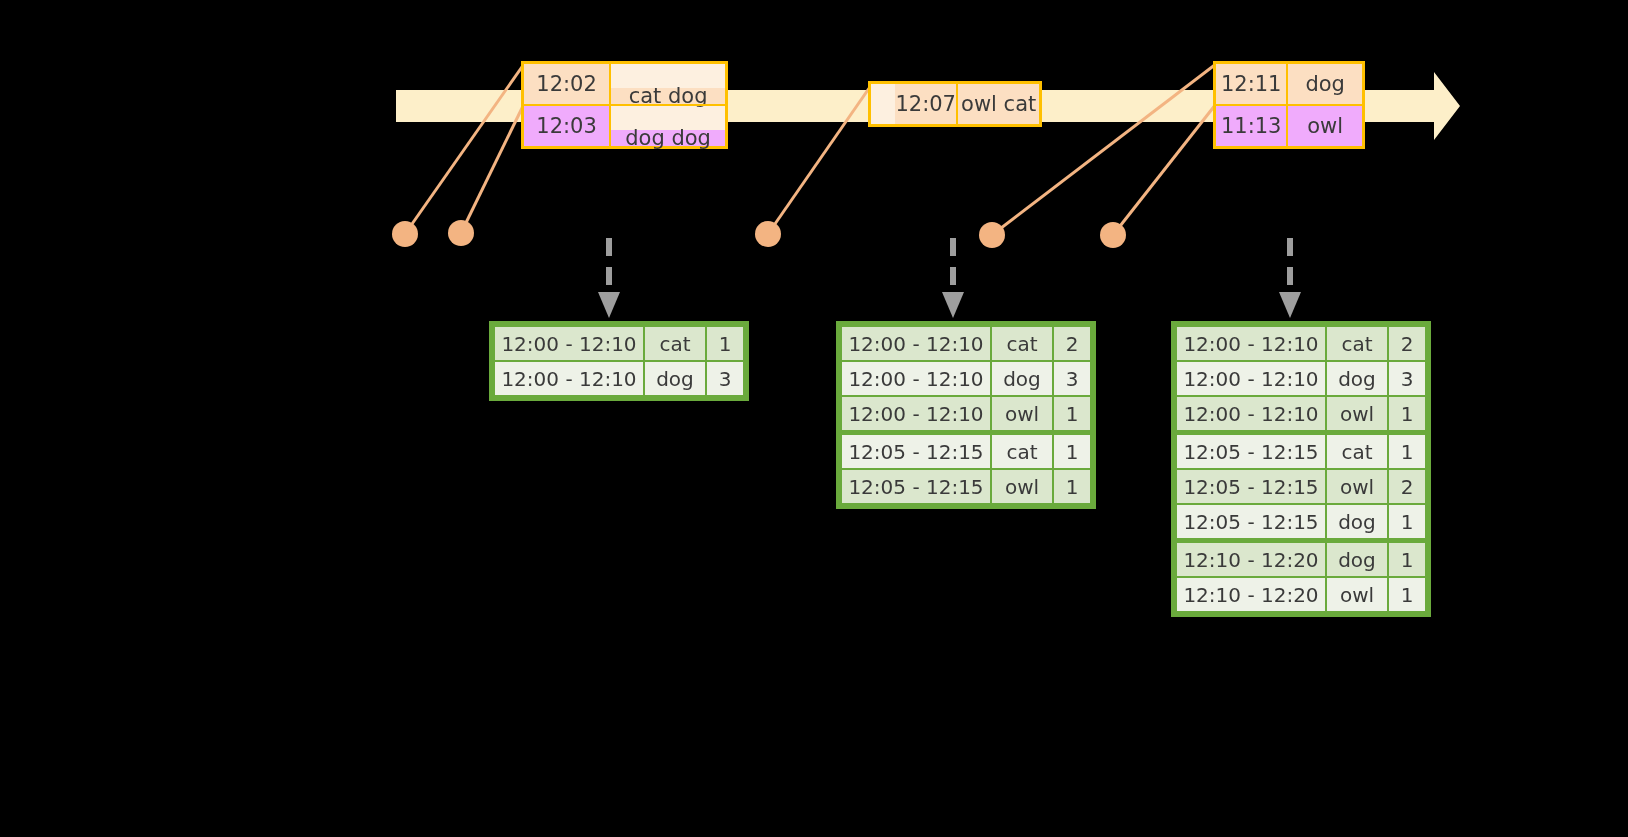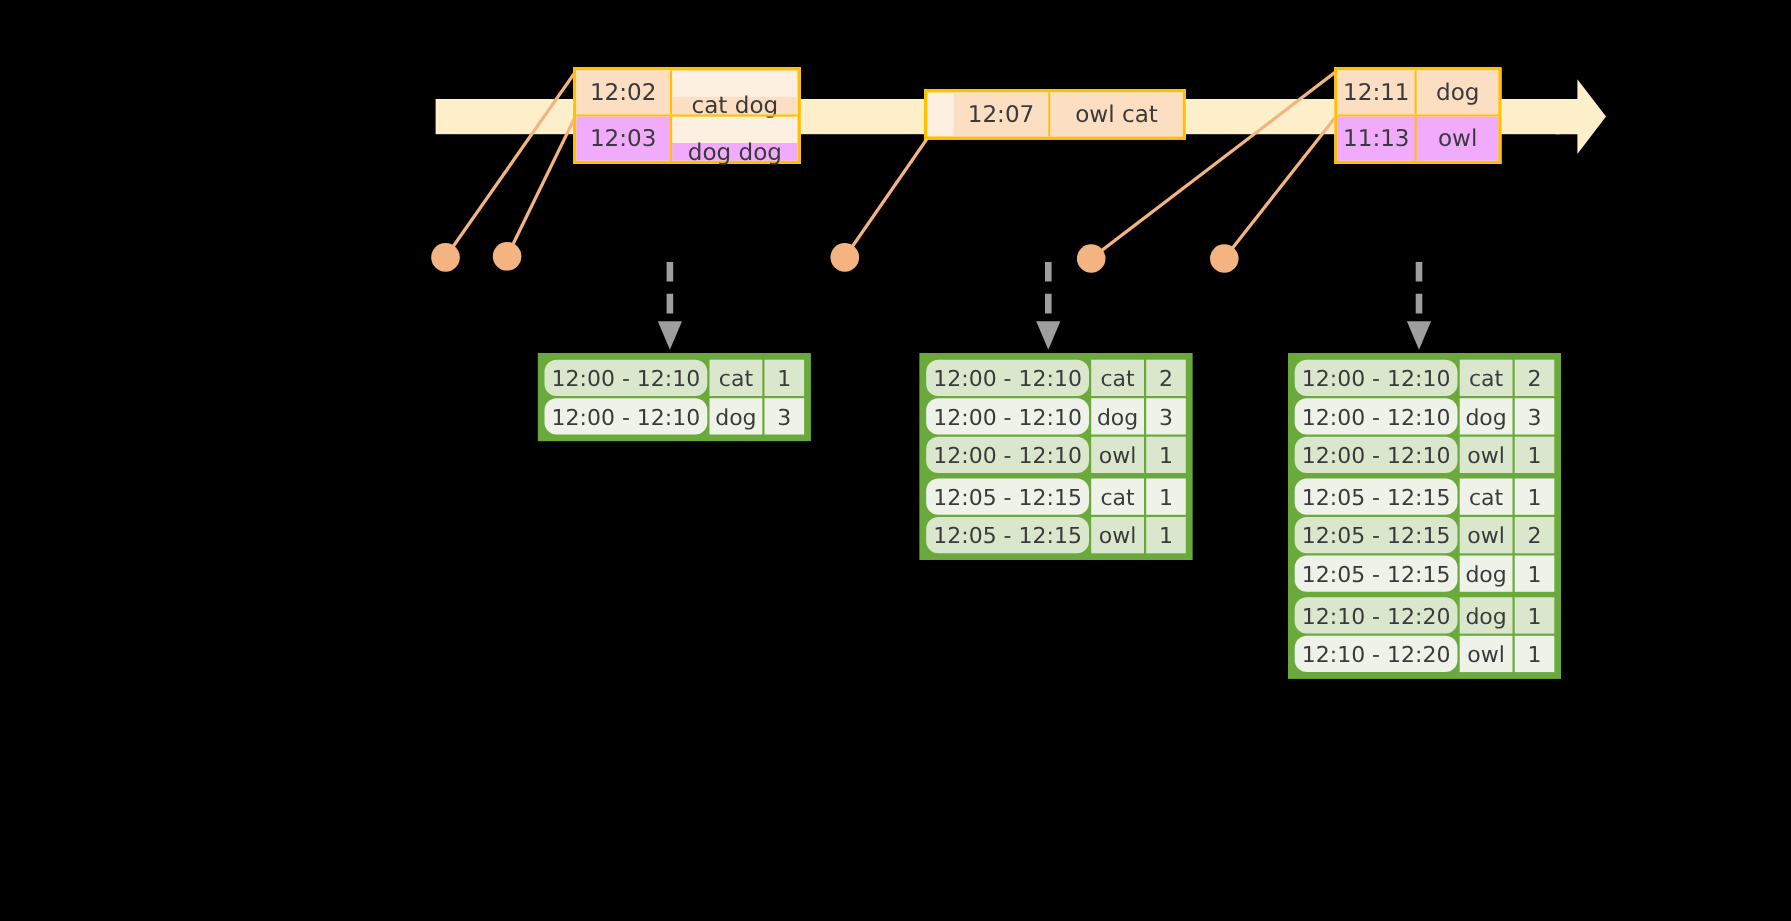--- a/index.html
+++ b/index.html
@@ -65,21 +65,21 @@
     font-size: 21px;
     color: #3a3a3a;
     box-sizing: border-box;
     white-space: nowrap;
   }
   .event-cell.time { width: 88px; border-right: 2px solid #ffc000; }
   .event-cell.payload { flex: 1 1 auto; }
 
   #event-box-1 { left: 521px; top: 61px; width: 207px; }
   #event-box-1 .event-cell.payload { width: 115px; margin-top: 24px; }
-  #event-box-2 { left: 840px; top: 81px; width: 238px; padding-left: 24px; }
+  #event-box-2 { left: 868px; top: 81px; width: 174px; padding-left: 24px; }
   #event-box-2 .event-cell.payload { width: 113px; }
   #event-box-3 { left: 1213px; top: 61px; width: 152px; }
   #event-box-3 .event-cell.payload { width: 90px; }
 
   
   .connector-layer {
     position: absolute;
     left: 0; top: 0;
     width: 1628px; height: 837px;
     pointer-events: none;
@@ -114,22 +114,22 @@
     display: flex;
     align-items: center;
     justify-content: center;
     font-size: 20px;
     color: #3a3a3a;
     box-sizing: border-box;
     white-space: nowrap;
   }
   .result-row.shade-dark .result-cell { background: #dbe7cd; }
   .result-row.shade-light .result-cell { background: #eef2e8; }
-  .result-cell.window { width: 148px; border-radius: 11px; }
-  .result-cell.key    { width: 48px; }
+  .result-cell.window { width: 148px; }
+  .result-cell.key    { width: 60px; }
   .result-cell.count  { width: 36px; }
 
   #table-1 { left: 489px; top: 321px; }
   #table-2 { left: 836px; top: 321px; }
   #table-3 { left: 1171px; top: 321px; }
 
   
   .down-arrow {
     position: absolute;
     width: 26px;

